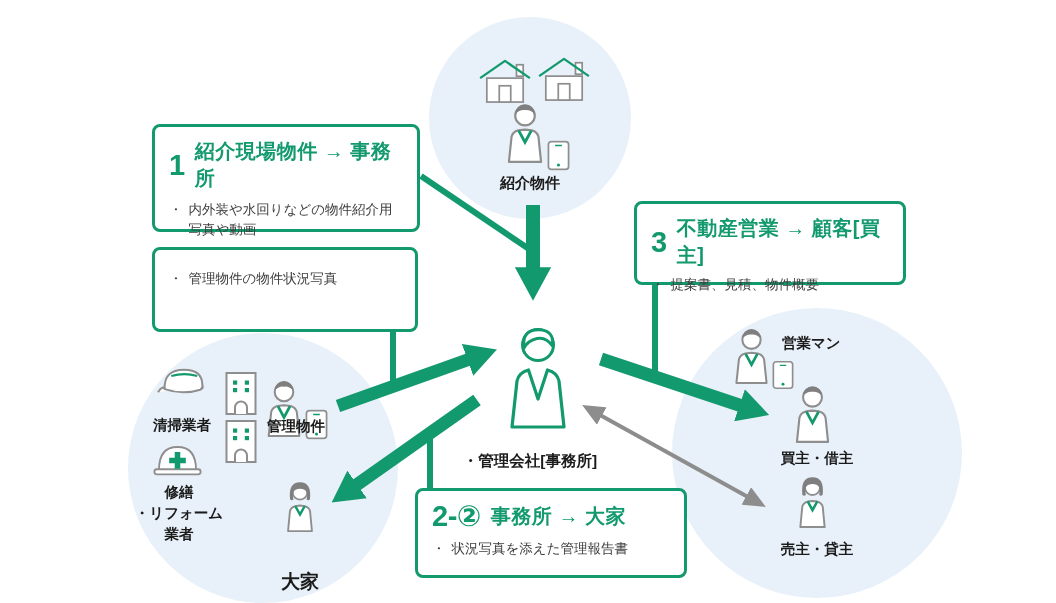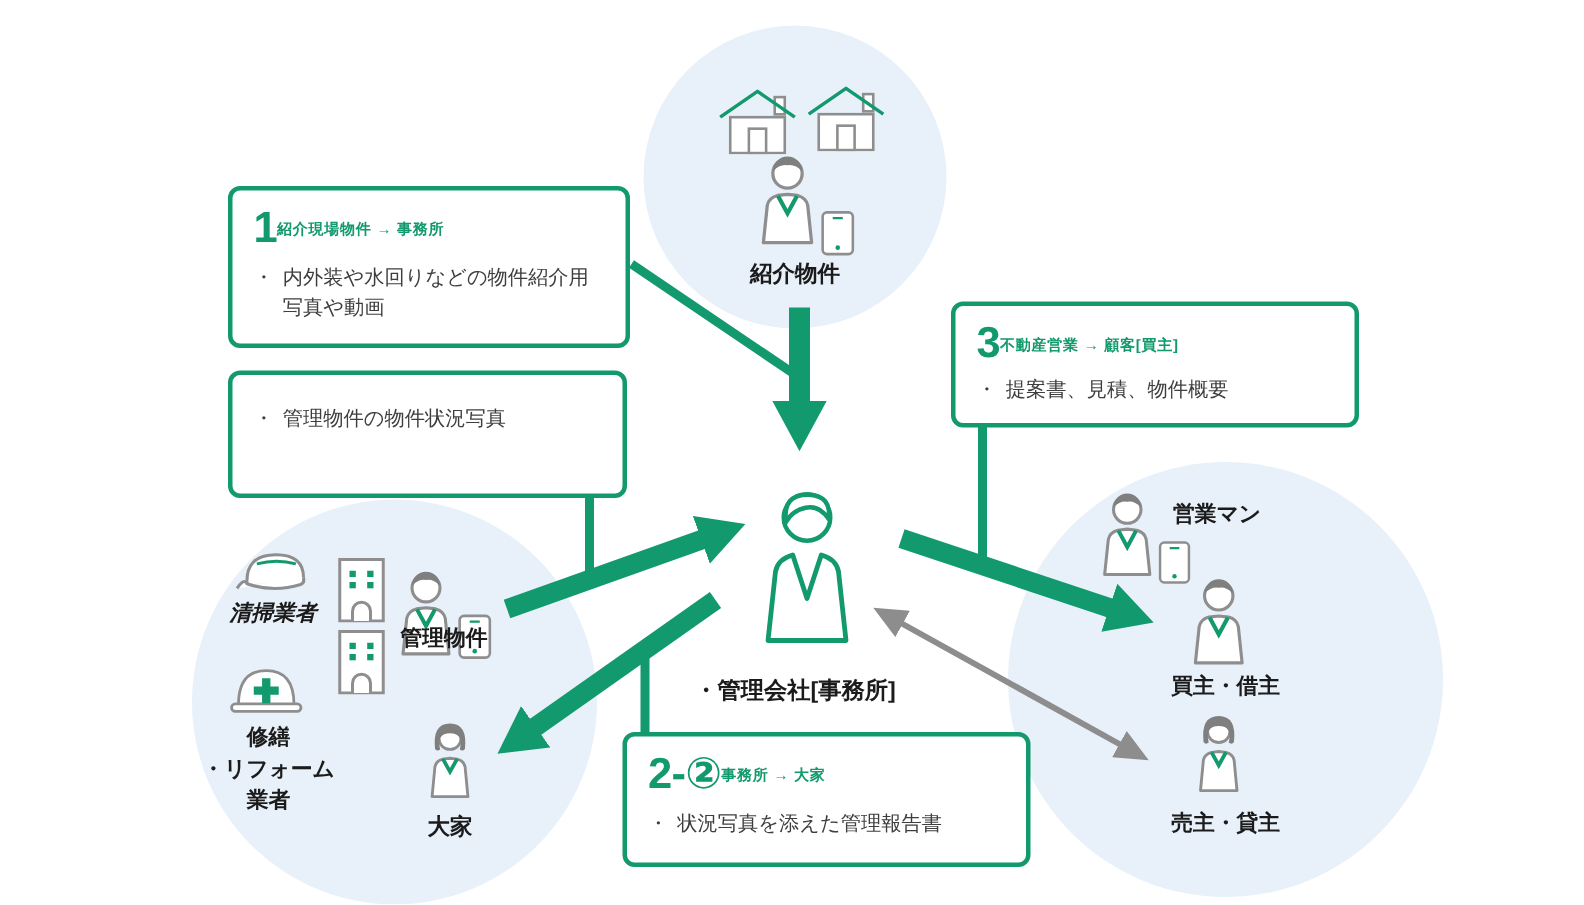--- a/index.html
+++ b/index.html
@@ -13,21 +13,21 @@
   }
   .circle{position:absolute;border-radius:50%;background:var(--circle-bg);z-index:0;}
   .icon{position:absolute;z-index:2;}
   #arrow-layer{position:absolute;left:0;top:0;z-index:5;pointer-events:none;}
   .lbl{position:absolute;z-index:4;font-weight:bold;color:var(--label);
        font-size:14.5px;text-align:center;line-height:1.3;white-space:nowrap;}
   .note{position:absolute;background:#fff;border:3px solid var(--green);
         border-radius:8px;box-sizing:border-box;padding:11px 14px;z-index:10;}
   .hd{display:flex;align-items:center;}
   .num{font-size:29px;font-weight:700;color:var(--green);line-height:1;letter-spacing:-0.5px;}
-  .ttl{font-size:10px;font-weight:700;color:var(--green);letter-spacing:.5px;}
+  .ttl{font-size:20px;font-weight:700;color:var(--green);margin-left:10px;letter-spacing:.5px;}
   .bl{display:flex;gap:6px;margin-top:8px;font-size:13.5px;color:var(--ink);line-height:1.45;}
   .ln-g{stroke:var(--green);}
   .ln-gray{stroke:var(--arrow-gray);}
   .hidden-defs{position:absolute;width:0;height:0;overflow:hidden;}
   .ic-gray{--st:var(--icon-gray);}
 </style>
 </head>
 <body>
 
 <svg class="hidden-defs" aria-hidden="true">
@@ -97,21 +97,21 @@
       <use href="#sym-man"></use>
     </svg>
   <svg class="icon ic-gray" viewBox="0 0 24 32" style="left:547px;top:140px;width:23px;height:31px;">
       <use href="#sym-tablet"></use>
     </svg>
   <div class="lbl" style="left:475px;top:173px;width:110px;font-size:15px;">紹介物件</div>
 
   <svg class="icon ic-gray" viewBox="0 0 56 34" style="left:155px;top:363px;width:57px;height:35px;">
       <use href="#sym-cap"></use>
     </svg>
-  <div class="lbl" style="left:134px;top:400px;width:96px;font-style:italic;">清掃業者</div>
+  <div class="lbl" style="left:134px;top:416px;width:96px;">清掃業者</div>
 
   <svg class="icon ic-gray" viewBox="0 0 34 44" style="left:224px;top:371px;width:34px;height:44px;">
       <use href="#sym-building"></use>
     </svg>
   <svg class="icon ic-gray" viewBox="0 0 34 44" style="left:224px;top:419px;width:34px;height:44px;">
       <use href="#sym-building"></use>
     </svg>
   <svg class="icon ic-gray" viewBox="0 0 44 58" style="left:261px;top:378px;width:46px;height:60px;">
       <use href="#sym-man"></use>
     </svg>
@@ -125,21 +125,21 @@
     </svg>
   <div class="lbl" style="left:126px;top:482px;width:106px;line-height:21px;">
     <div>修繕</div>
     <div>・リフォーム</div>
     <div>業者</div>
   </div>
 
   <svg class="icon ic-gray" viewBox="0 0 44 58" style="left:279px;top:478px;width:42px;height:55px;">
       <use href="#sym-woman"></use>
     </svg>
-  <div class="lbl" style="left:266px;top:542px;width:68px;font-size:15px;">大家</div>
+  <div class="lbl" style="left:266px;top:570px;width:68px;font-size:19px;">大家</div>
 
   <svg class="icon" viewBox="0 0 70 106" style="left:503px;top:324px;width:70px;height:106px;">
       <use href="#sym-agency"></use>
     </svg>
   <div class="lbl" style="left:446px;top:451px;width:168px;font-size:15.5px;">・管理会社[事務所]</div>
 
   <svg class="icon ic-gray" viewBox="0 0 44 58" style="left:729px;top:326px;width:45px;height:59px;">
       <use href="#sym-man"></use>
     </svg>
   <svg class="icon ic-gray" viewBox="0 0 24 32" style="left:772px;top:360px;width:22px;height:30px;">

